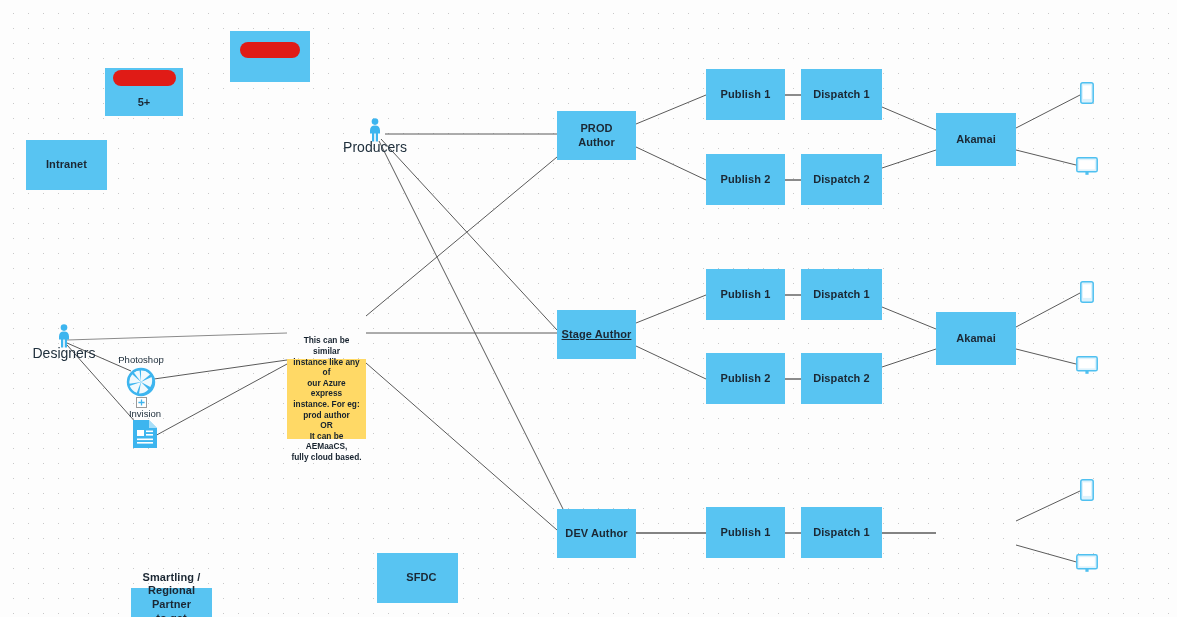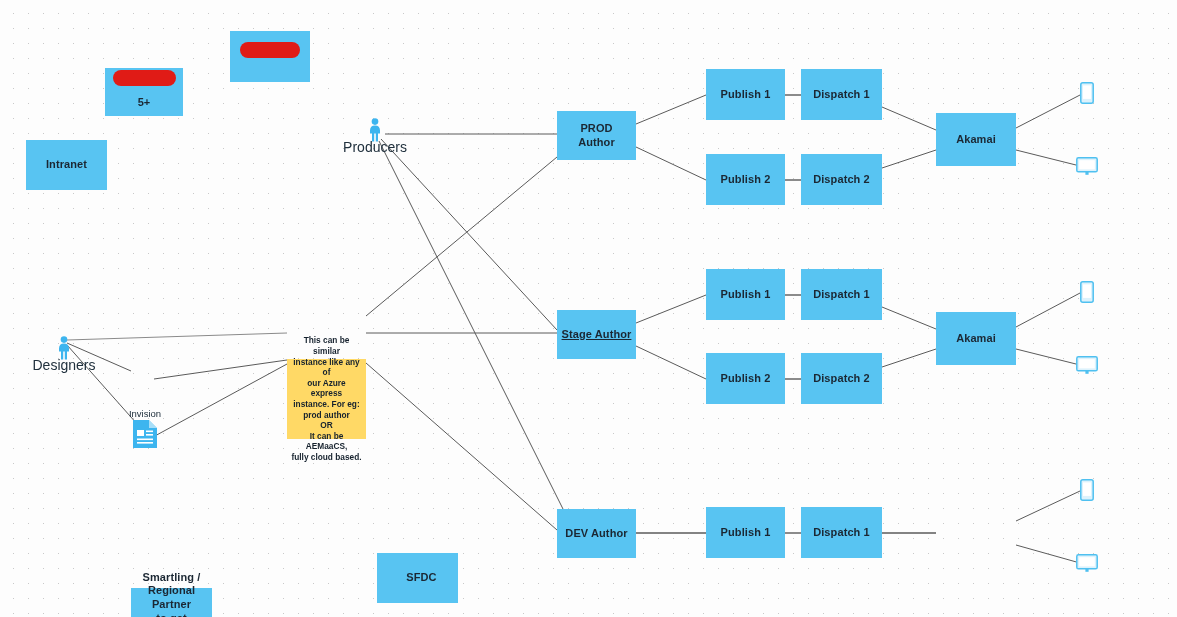--- a/index.html
+++ b/index.html
@@ -159,28 +159,47 @@
   </div>
 
   <div class="actor" style="left:352px; top:118px; width:46px;">
     <svg width="16" height="24" viewBox="0 0 16 24">
       <circle cx="8" cy="3.6" r="3.3" fill="#3db5ef"></circle>
       <path d="M8 7.4 C4.6 7.4 3 9.3 3 12.4 L3 15.5 L5 15.5 L5 23.5 L7.2 23.5 L7.2 15.5 L8.8 15.5 L8.8 23.5 L11 23.5 L11 15.5 L13 15.5 L13 12.4 C13 9.3 11.4 7.4 8 7.4 Z" fill="#3db5ef"></path>
     </svg>
     <span class="cap">Producers</span>
   </div>
 
-  <div class="actor" style="left:40px; top:336px; width:48px;">
+  <div class="actor" style="left:40px; top:324px; width:48px;">
     <svg width="16" height="24" viewBox="0 0 16 24">
       <circle cx="8" cy="3.6" r="3.3" fill="#3db5ef"></circle>
       <path d="M8 7.4 C4.6 7.4 3 9.3 3 12.4 L3 15.5 L5 15.5 L5 23.5 L7.2 23.5 L7.2 15.5 L8.8 15.5 L8.8 23.5 L11 23.5 L11 15.5 L13 15.5 L13 12.4 C13 9.3 11.4 7.4 8 7.4 Z" fill="#3db5ef"></path>
     </svg>
     <span class="cap">Designers</span>
   </div>
 
+  <div class="icon-node" style="left:110px; top:354px; width:62px;">
+    <span class="cap">Photoshop</span>
+    <svg width="34" height="34" viewBox="0 0 34 34">
+      <circle cx="17" cy="17" r="13" fill="#3db5ef"></circle>
+      <g fill="#ffffff" opacity="0.92">
+        <path d="M17 5.2 a11.8 11.8 0 0 1 9.1 4.3 L17 17 Z"></path>
+        <path d="M27.6 12.1 a11.8 11.8 0 0 1 -1.3 10 L17 17 Z"></path>
+        <path d="M24.4 24.6 a11.8 11.8 0 0 1 -9.4 4.1 L17 17 Z"></path>
+        <path d="M12.6 28.2 a11.8 11.8 0 0 1 -7.2 -7.1 L17 17 Z"></path>
+        <path d="M5.3 18.8 a11.8 11.8 0 0 1 2.9 -9.6 L17 17 Z"></path>
+        <path d="M9.8 7.5 a11.8 11.8 0 0 1 5.7 -2.3 L17 17 Z"></path>
+      </g>
+      <circle cx="17" cy="17" r="13" fill="none" stroke="#3db5ef" stroke-width="2.4"></circle>
+    </svg>
+    <svg width="11" height="11" viewBox="0 0 11 11" style="margin-top:-2px;">
+      <rect x="0.5" y="0.5" width="10" height="10" fill="#ffffff" stroke="#9a9a9a"></rect>
+      <path d="M5.5 2.4 L5.5 8.6 M2.4 5.5 L8.6 5.5" stroke="#3db5ef" stroke-width="1.3"></path>
+    </svg>
+  </div>
 
   <div class="icon-node" style="left:118px; top:408px; width:54px;">
     <span class="cap">Invision</span>
     <svg width="26" height="30" viewBox="0 0 26 30">
       <path d="M1 1 L17 1 L25 9 L25 29 L1 29 Z" fill="#3db5ef"></path>
       <path d="M17 1 L17 9 L25 9 Z" fill="#ffffff" opacity="0.55"></path>
       <rect x="5" y="11" width="7" height="6" fill="#ffffff"></rect>
       <rect x="14" y="11.5" width="7" height="1.6" fill="#ffffff"></rect>
       <rect x="14" y="15" width="7" height="1.6" fill="#ffffff"></rect>
       <rect x="5" y="19.5" width="16" height="1.6" fill="#ffffff"></rect>

